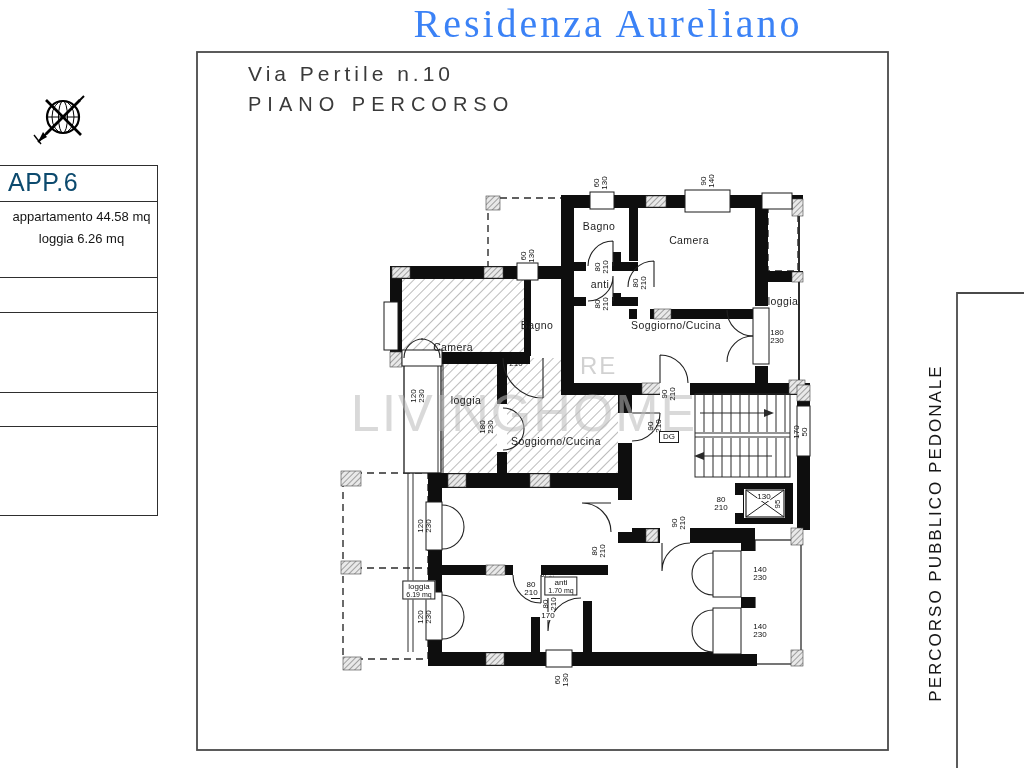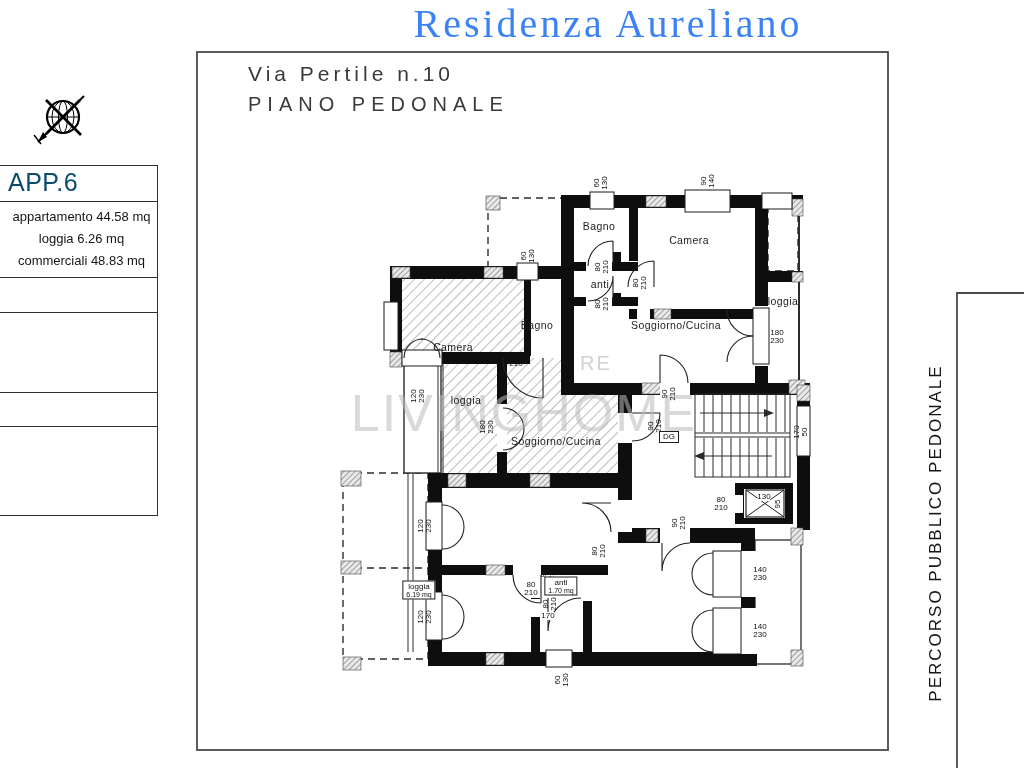--- a/index.html
+++ b/index.html
@@ -13,21 +13,21 @@
   .addr2{position:absolute;left:248px;top:93px;font-size:20px;letter-spacing:6px;color:#3a3a3a;white-space:nowrap;}
   .infobox{position:absolute;left:-2px;top:165px;width:158px;border:1.5px solid #2e2e2e;background:#fff;}
   .infobox .row{border-top:1.2px solid #2e2e2e;text-align:center;}
   .infobox .title{height:33px;padding:2px 0 0 9px;font-size:25px;color:#0c4a6e;letter-spacing:0.5px;}
   .infobox .info{height:71px;padding:4px 0 0 7px;font-size:13px;color:#151515;line-height:22px;}
   .r3{height:34px;} .r4{height:79px;} .r5{height:33px;} .r6{height:88px;}
   .percorso{position:absolute;left:936px;top:533px;transform:translate(-50%,-50%) rotate(-90deg);
     font-size:17px;letter-spacing:2px;color:#161616;white-space:nowrap;}
   .wm-main{position:absolute;left:524px;top:413px;transform:translate(-50%,-50%);
     font-size:52px;letter-spacing:2px;color:rgba(186,186,186,0.55);white-space:nowrap;font-weight:400;}
-  .wm-re{position:absolute;left:580px;top:352px;font-size:20px;letter-spacing:2px;
+  .wm-re{position:absolute;left:580px;top:352px;font-size:24px;letter-spacing:2px;
     color:rgba(178,178,178,0.6);white-space:nowrap;}
   #plan-labels{position:absolute;left:0;top:0;width:900px;height:768px;pointer-events:none;}
   .room-label{position:absolute;transform:translate(-50%,-50%);font-size:10.5px;color:#1c1c1c;
     letter-spacing:0.4px;white-space:nowrap;}
   .dim-label{position:absolute;transform:translate(-50%,-50%);font-size:8px;line-height:7.5px;
     color:#101010;text-align:center;white-space:nowrap;}
   .dim-label.rot{transform:translate(-50%,-50%) rotate(-90deg);}
   .tag-label{position:absolute;transform:translate(-50%,-50%);font-size:8px;line-height:8px;
     color:#101010;text-align:center;white-space:nowrap;background:#fff;}
   .tag-label.boxed{border:1px solid #1d1d1d;padding:1px 3px;}
@@ -223,28 +223,27 @@
     <line x1="746" y1="490" x2="784" y2="517" stroke="#222" stroke-width="1"></line>
     <line x1="746" y1="517" x2="784" y2="490" stroke="#222" stroke-width="1"></line>
   </g>
 </svg>
 
 <div class="wm-re">RE</div>
 <div class="wm-main">LIVINGHOME</div>
 
 <div class="main-title">Residenza Aureliano</div>
 <div class="addr1">Via Pertile n.10</div>
-<div class="addr2">PIANO PEDONALE</div>
+<div class="addr2">PIANO PERCORSO</div>
 
 <div class="infobox">
   <div class="title">APP.6</div>
   <div class="row info">
     <div>appartamento 44.58 mq</div>
     <div>loggia 6.26 mq</div>
-    <div>commerciali 48.83 mq</div>
   </div>
   <div class="row r3"></div>
   <div class="row r4"></div>
   <div class="row r5"></div>
   <div class="row r6"></div>
 </div>
 
 <div class="percorso">PERCORSO PUBBLICO PEDONALE</div>
 
 <div id="plan-labels">

